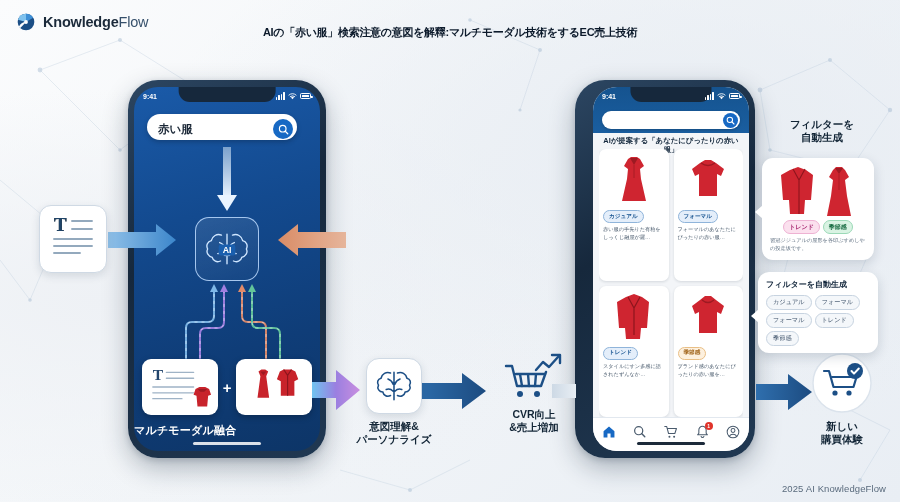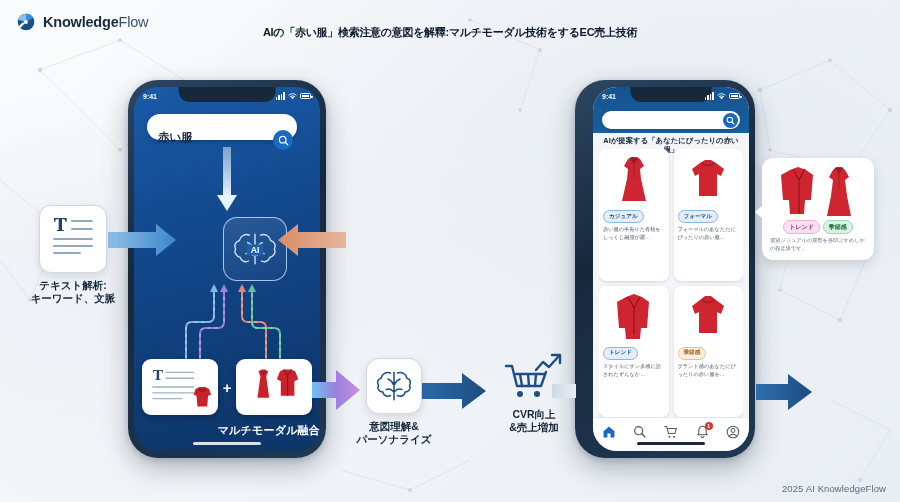--- a/index.html
+++ b/index.html
@@ -77,54 +77,54 @@
 
   
   #phone-left { left: 128px; top: 80px; width: 198px; height: 378px; }
   #phone-left .screen {
     background: linear-gradient(165deg,#1a5aa8 0%, #134a8f 35%, #0f3d78 70%, #0d3567 100%);
     color: #fff;
   }
   .l-search {
     position: absolute; top: 27px; left: 13px; right: 23px; height: 26px;
     background: #fff; border-radius: 13px;
-    display: flex; align-items: flex-start; padding: 16px 4px 0 11px;
+    display: flex; align-items: center; padding: 4px 4px 0 11px;
     box-shadow: 0 2px 5px rgba(0,0,0,.22);
   }
   .l-search .q { flex: 1; font-size: 11.5px; font-weight: 700; color: #1a2736; }
   .l-search .mag {
     width: 20px; height: 20px; border-radius: 10px;
     background: #1769c4; display:flex;align-items:center;justify-content:center;
   }
   .arrow-down-big {
     position: absolute; left: 50%; top: 60px; transform: translateX(-50%);
   }
   .ai-box {
     position: absolute; left: 50%; top: 130px; transform: translateX(-50%);
     width: 64px; height: 64px; border-radius: 14px;
     border: 1.6px solid rgba(190,220,255,.85);
     background: linear-gradient(160deg, rgba(255,255,255,.10), rgba(255,255,255,.02));
-    display: flex; align-items: center; justify-content: center; margin-left: 28px;
+    display: flex; align-items: center; justify-content: center;
   }
   .flows { position:absolute; left:0; right:0; top:195px; height:80px; }
   .fusion-row {
     position: absolute; left: 14px; right: 14px; top: 272px;
     display: flex; align-items: center; justify-content: center; gap: 5px;
   }
   .tile {
     background: #fff; border-radius: 9px; padding: 5px;
     box-shadow: 0 2px 6px rgba(0,0,0,.25);
     display:flex; align-items:center; justify-content:center;
   }
   .tile.doc { width: 76px; height: 56px; position: relative; }
   .tile.imgs { width: 76px; height: 56px; gap: 3px; }
   .plus { font-size: 15px; font-weight: 700; color: #fff; }
   .l-caption {
     position: absolute; left: 0; right: 0; top: 336px;
-    text-align: right; font-size: 11px; font-weight: 700; color: #fff;
+    text-align: left; font-size: 11px; font-weight: 700; color: #fff;
     letter-spacing: .2px;
   }
   .home-ind {
     position:absolute; left:50%; transform:translateX(-50%); bottom:6px;
     width: 68px; height: 3px; border-radius:2px; background: rgba(255,255,255,.85);
   }
 
   
   #phone-right { left: 575px; top: 80px; width: 180px; height: 378px; padding-left: 18px; }
   #phone-right .screen { background: #f3f5f8; color: #16283c; }
@@ -585,22 +585,20 @@
   <div class="sidecard" id="text-analysis">
     <div class="box">
       <svg width="46" height="52" viewBox="0 0 46 52">
         <text x="4" y="18" font-family="Liberation Serif, serif" font-size="19" font-weight="700" fill="#1f4straight">T</text>
         <text x="4" y="18" font-family="Liberation Serif, serif" font-size="19" font-weight="700" fill="#1f4468">T</text>
         <g stroke="#93a9bd" stroke-width="1.9" stroke-linecap="round">
           <path d="M22 8h20M22 16h20M4 26h38M4 33h38M4 40h26"></path>
         </g>
       </svg>
     </div>
-    <div class="cap">テキスト解析:
-キーワード、文脈</div>
   </div>
 
 
   <div class="sidecard" id="intent-node">
     <div class="box">
       <svg width="38" height="36" viewBox="0 0 44 40">
         <g stroke="#1c4f86" stroke-width="1.8" fill="none" stroke-linecap="round">
           <path d="M18 5c-5-2-10 1-11 6-4 1-5 5-3 8-2 4 1 8 5 8 1 4 5 6 9 4"></path>
           <path d="M26 5c5-2 10 1 11 6 4 1 5 5 3 8 2 4-1 8-5 8-1 4-5 6-9 4"></path>
           <path d="M22 4v32M15 12c3 1 5 3 6 6M29 12c-3 1-5 3-6 6M13 24c3-1 6 0 8 2M31 24c-3-1-6 0-8 2"></path>
@@ -621,36 +619,63 @@
         <path d="M3 14h6l5 20h24l5-14"></path>
         <path d="M13 22h29M17 22l2 12M25 22l1 12M33 22l-1 12"></path>
       </g>
       <circle cx="17" cy="42" r="3" fill="#1c4f86"></circle>
         <circle cx="34" cy="42" r="3" fill="#1c4f86"></circle>
     </svg>
     <div class="cap">CVR向上
 &amp;売上増加</div>
   </div>
 
-
+  <div class="sidecard" id="experience-node">
+    <svg width="62" height="62" viewBox="0 0 62 62" style="margin:0 auto;display:block">
+      <circle cx="31" cy="31" r="29" fill="#ffffff" stroke="#dbe3ec" stroke-width="1.4"></circle>
+      <g stroke="#1c4f86" stroke-width="2.2" fill="none" stroke-linecap="round" stroke-linejoin="round">
+        <path d="M13 19h5l4.5 16h20l3-10"></path>
+        <path d="M21 25h22"></path>
+      </g>
+      <circle cx="24" cy="41" r="2.6" fill="#1c4f86"></circle>
+        <circle cx="38" cy="41" r="2.6" fill="#1c4f86"></circle>
+      <circle cx="44" cy="19" r="8" fill="#1c4f86"></circle>
+      <path d="M40.5 19 L43 21.6 L47.8 16.5" stroke="#ffffff" stroke-width="2" fill="none" stroke-linecap="round" stroke-linejoin="round"></path>
+    </svg>
+    <div class="cap">新しい
+購買体験</div>
+  </div>
+
+  <div class="section-label" id="filter-title">フィルターを
+自動生成</div>
 
   <div class="callout" id="filter-callout-top">
     <div class="thumbs">
       <svg width="38" height="52" viewBox="0 0 38 52">
         <path d="M10 5 l8-3 8 3 7 5 -2 25 -6 0 -1 14 -14 0 -1 -14 -6 0 -2 -25 z" fill="#cf2530"></path>
         <path d="M13 4 l6 11 6 -11 M19 15 v34" stroke="#8d151d" stroke-width="1.1" fill="none"></path>
       </svg>
       <svg width="34" height="52" viewBox="0 0 34 52">
         <path d="M11 5 l3-3 6 0 3 3 4 7 -4 3 2 16 4 20 -24 0 4 -20 2 -16 -4 -3 z" fill="#cf2530"></path>
         <path d="M13 3 l4 6 4 -6" fill="#9d1a22"></path>
         <path d="M17 9 v16" stroke="#a81c25" stroke-width=".9" fill="none"></path>
       </svg>
     </div>
     <div class="row">
       <span class="tag pink">トレンド</span>
       <span class="tag green">季節感</span>
     </div>
     <div class="note">習冠ジジュアルの屋形を各印ぷすめしやの投走坂です。</div>
   </div>
 
+  <div class="callout" id="filter-callout-bottom">
+    <div class="title2">フィルターを自動生成</div>
+    <div class="chips">
+      <span class="chip">カジュアル</span>
+      <span class="chip">フォーマル</span>
+      <span class="chip">フォーマル</span>
+      <span class="chip">トレンド</span>
+      <span class="chip">季節感</span>
+    </div>
+  </div>
 
   <div class="footer">2025 AI KnowledgeFlow</div>
 </div>
 
 </body></html>

